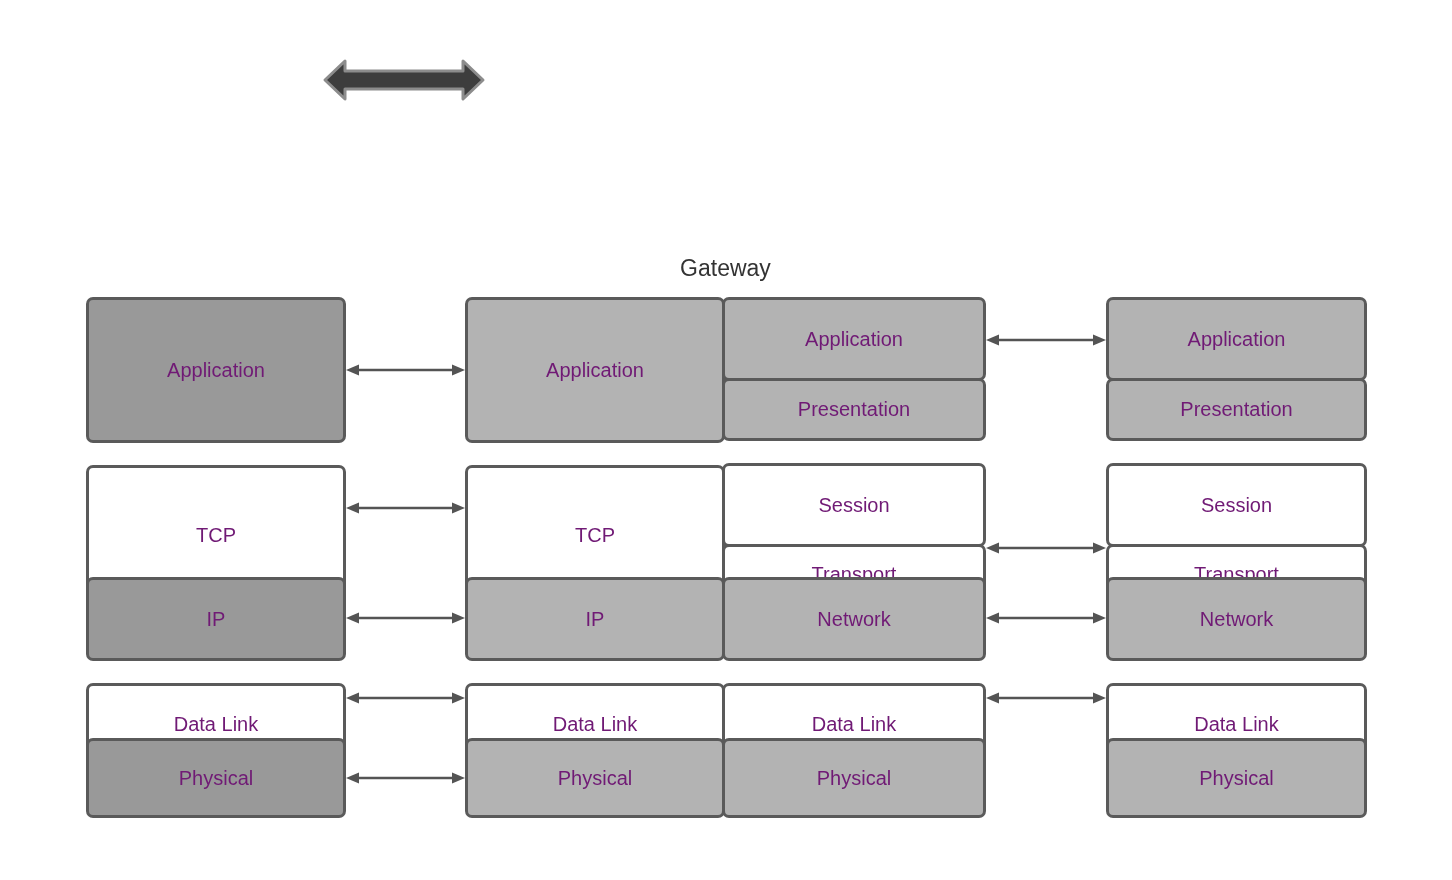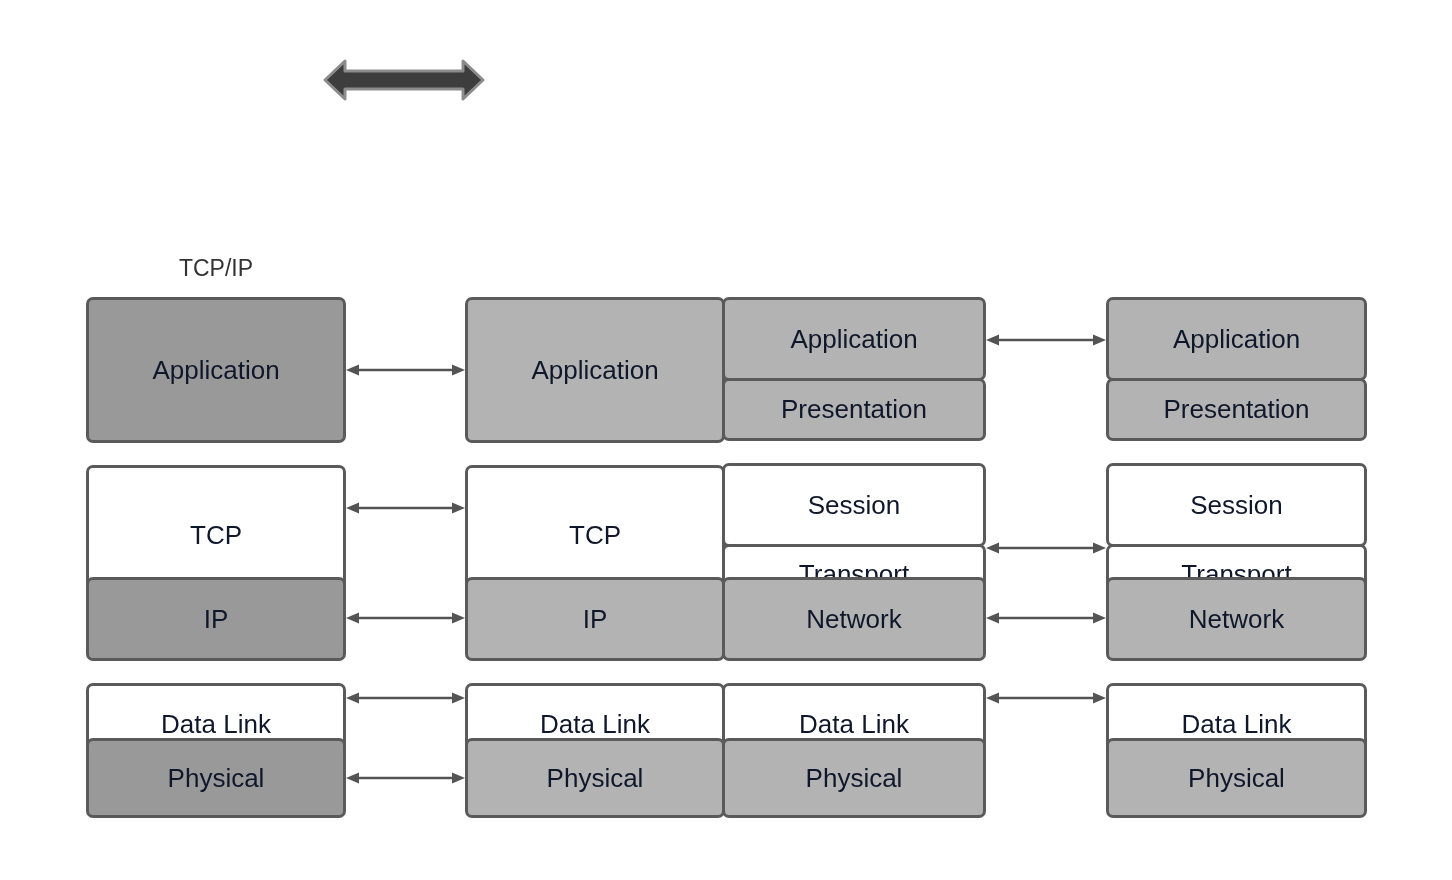--- a/index.html
+++ b/index.html
@@ -4,21 +4,21 @@
 <style>
   html,body { margin:0; padding:0; background:#ffffff; }
   .canvas {
     position:relative; width:1452px; height:880px; background:#ffffff;
     font-family:"Liberation Sans", sans-serif; overflow:hidden;
   }
   .box {
     position:absolute; box-sizing:border-box;
     border:3px solid #5a5a5a; border-radius:7px;
     display:flex; align-items:center; justify-content:center;
-    font-size:26px; color:#0f172a; white-space:nowrap;
+    font-size:20px; color:#701a75; white-space:nowrap;
   }
   .fill-dark  { background:#999999; }
   .fill-light { background:#b3b3b3; }
   .fill-white { background:#ffffff;margin-top:25px; }
   .col-header {
     position:absolute; text-align:center; font-size:23px; color:#333333;
     height:28px; line-height:28px;
   }
   .arrow-layer { position:absolute; left:0; top:0; pointer-events:none; }
   .conn  { stroke:#545454; stroke-width:2.5; }
@@ -74,21 +74,21 @@
       <polygon class="connhead" points="986,618 999,612.5 999,623.5"></polygon>
       <polygon class="connhead" points="1106,618 1093,612.5 1093,623.5"></polygon>
     </g>
     <g>
       <line class="conn" x1="997" y1="698" x2="1095" y2="698"></line>
       <polygon class="connhead" points="986,698 999,692.5 999,703.5"></polygon>
       <polygon class="connhead" points="1106,698 1093,692.5 1093,703.5"></polygon>
     </g>
   </svg>
 
-  <div class="col-header" style="left:86px; top:254px; width:260px;">TCP/IP</div>
+  <div class="col-header" style="left:465px; top:254px; width:521px;">Gateway</div>
 
   <div class="box fill-dark" style="left:86px; top:297px; width:260px; height:146px;">Application</div>
   <div class="box fill-white" style="left:86px; top:440px; width:260px; height:140px;">TCP</div>
   <div class="box fill-dark" style="left:86px; top:577px; width:260px; height:84px;">IP</div>
   <div class="box fill-white" style="left:86px; top:658px; width:260px; height:83px;">Data Link</div>
   <div class="box fill-dark" style="left:86px; top:738px; width:260px; height:80px;">Physical</div>
 
   <div class="box fill-light" style="left:465px; top:297px; width:260px; height:146px;">Application</div>
   <div class="box fill-white" style="left:465px; top:440px; width:260px; height:140px;">TCP</div>
   <div class="box fill-light" style="left:465px; top:577px; width:260px; height:84px;">IP</div>

